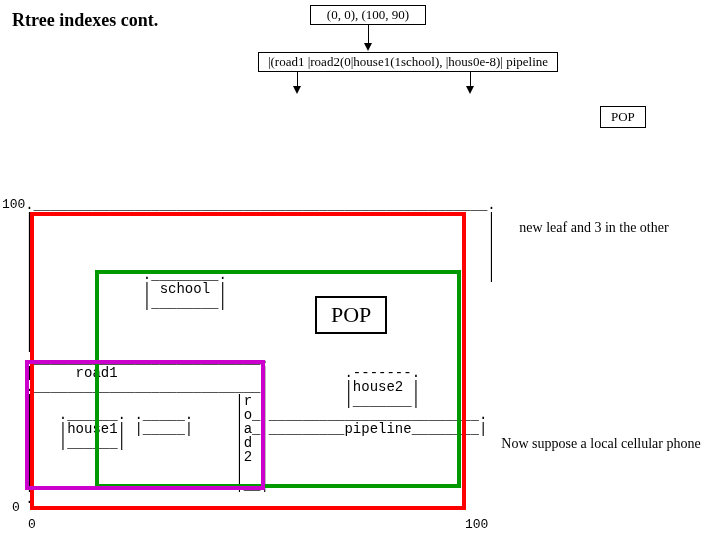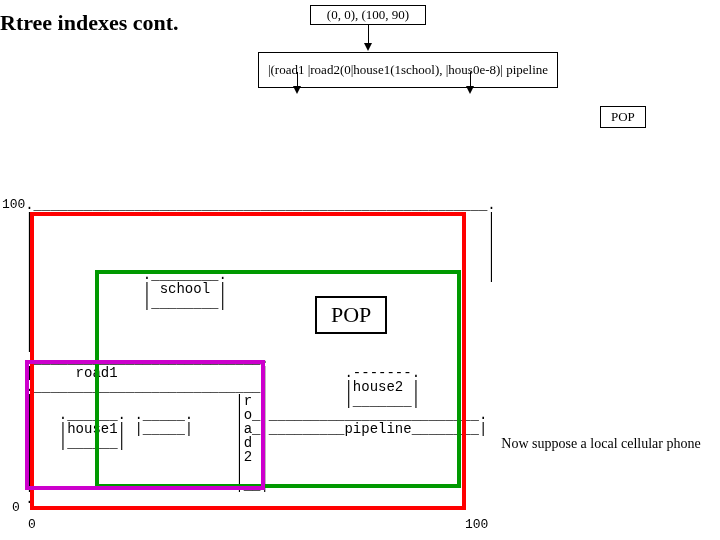--- a/index.html
+++ b/index.html
@@ -1,20 +1,20 @@
 <!DOCTYPE html>
 <html><head>
 <meta charset="utf-8">
 <style>
   * { box-sizing: border-box; margin: 0; padding: 0; }
   body { width: 720px; height: 540px; font-family: 'Times New Roman', serif; background: #fff; position: relative; overflow: hidden; }
-  .title { position: absolute; left: 0; top: 10px; font-size: 22px; font-weight: bold; }
+  .title { position: absolute; left: 12px; top: 10px; font-size: 18px; font-weight: bold; }
   .top-box { position: absolute; border: 1px solid #000; font-size: 13px; text-align: center; display: flex; align-items: center; justify-content: center; }
   .root-box { left: 310px; top: 5px; width: 116px; height: 20px; }
-  .leaf-box { left: 258px; top: 52px; width: 300px; height: 36px; white-space: nowrap; overflow: hidden; }
+  .leaf-box { left: 258px; top: 52px; width: 300px; height: 20px; white-space: nowrap; overflow: hidden; }
   .arrow-line { position: absolute; background: #000; }
   .arrow-head-d { position: absolute; width: 0; height: 0; border-left: 4px solid transparent; border-right: 4px solid transparent; border-top: 8px solid #000; }
   .pop-box { position: absolute; border: 1px solid #000; font-size: 13px; padding: 2px 10px; }
   .note { position: absolute; font-size: 14px; text-align: center; }
   .ascii-area { position: absolute; left: 0px; top: 198px; font-family: 'Courier New', monospace; font-size: 14px; line-height: 14px; white-space: pre; }
   .color-rect { position: absolute; border-style: solid; }
 </style>
 </head>
 <body>
 
@@ -30,21 +30,21 @@
 <div class="arrow-line" style="left:297px; top:72px; width:1px; height:16px;"></div>
 <div class="arrow-head-d" style="left:293px; top:86px;"></div>
 
 <div class="arrow-line" style="left:470px; top:72px; width:1px; height:16px;"></div>
 <div class="arrow-head-d" style="left:466px; top:86px;"></div>
 
 <div class="pop-box" style="left:600px; top:106px;">POP</div>
 
 <div class="note" style="left:470px; top:204px; width:248px;">
   <br>
-  <br>
+  <span>new leaf and 3 in the other</span><br>
 </div>
 
 <div class="note" style="left:486px; top:436px; width:230px;">
   <span>Now suppose a local cellular phone</span><br>
 </div>
 
 <div style="position:absolute; left:2px; top:197px; font-family:'Courier New',monospace; font-size:13px;">100</div>
 <div style="position:absolute; left:12px; top:500px; font-family:'Courier New',monospace; font-size:13px;">0</div>
 <div style="position:absolute; left:28px; top:517px; font-family:'Courier New',monospace; font-size:13px;">0</div>
 <div style="position:absolute; left:465px; top:517px; font-family:'Courier New',monospace; font-size:13px;">100</div>

